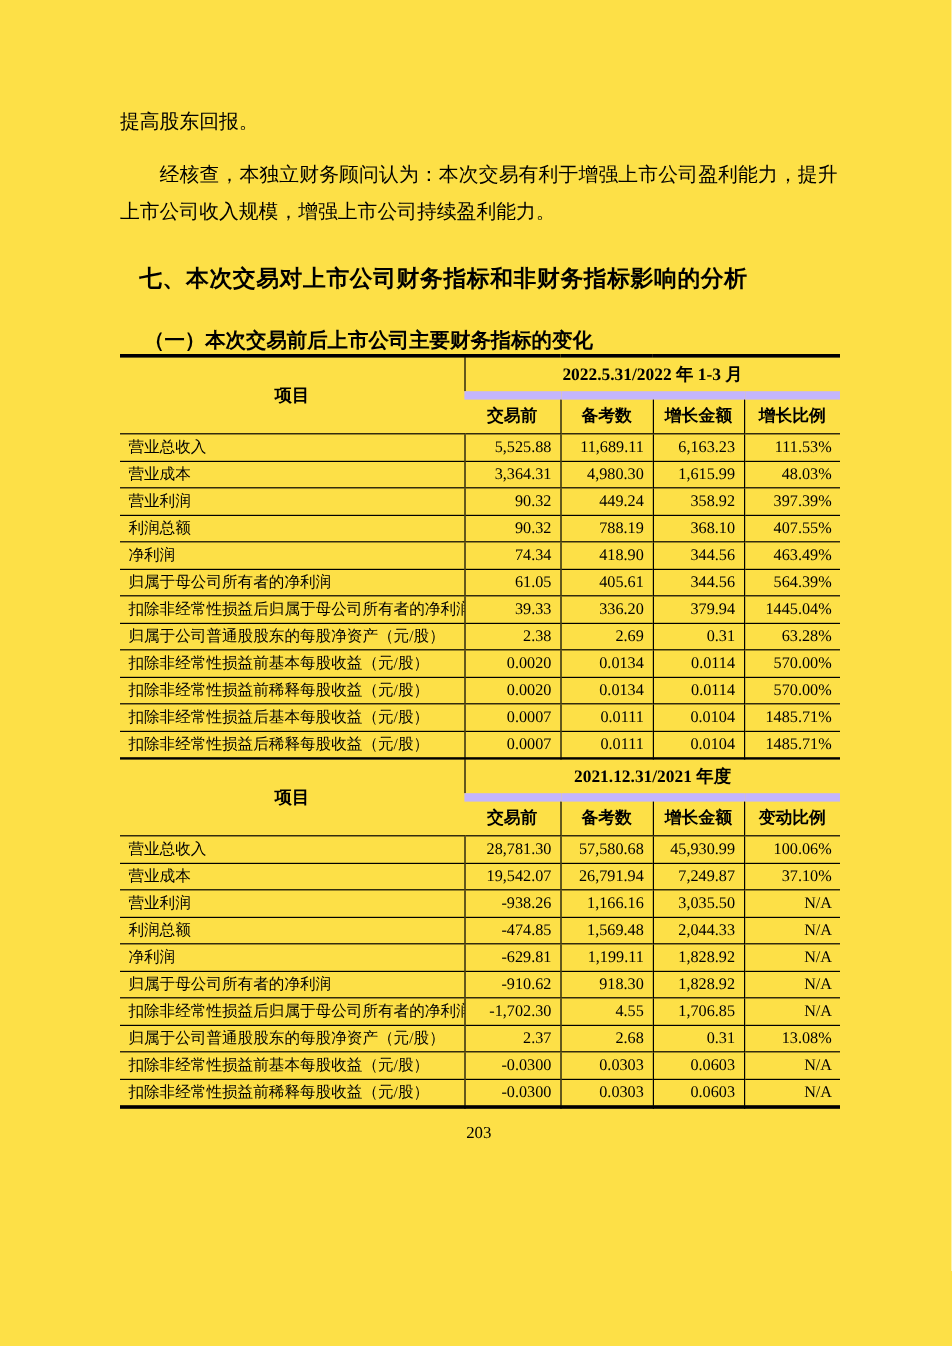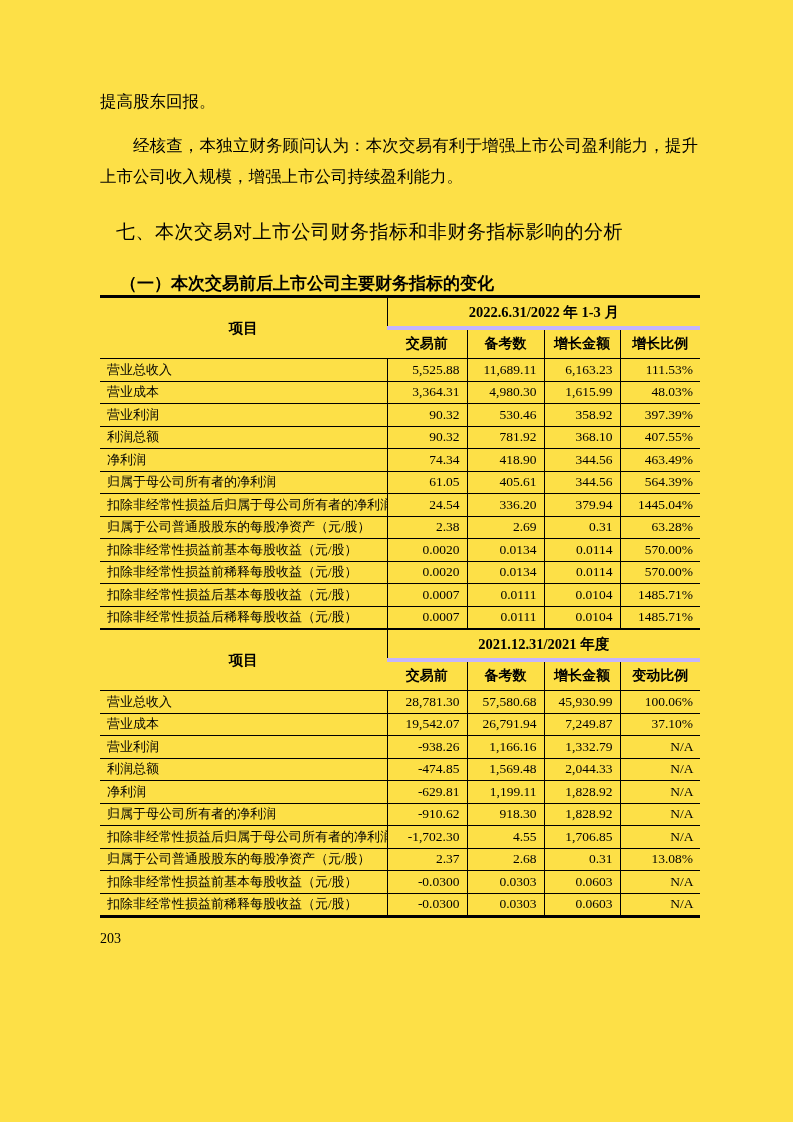--- a/index.html
+++ b/index.html
@@ -21,21 +21,21 @@
   .para {
     font-size: 16.5px;
     line-height: 31px;
     text-align: justify;
   }
   .para.first { line-height: 28px; }
   .indent { text-indent: 2em; }
   .p2 { margin-top: 14px; }
   .h1 {
     font-family: "Liberation Sans", "DejaVu Sans", sans-serif;
-    font-weight: normal;
+    font-weight: bold;
     font-size: 19px;
     margin: 27px 0 0 16px;
     letter-spacing: 0.5px;
   }
   .h2 {
     font-family: "Liberation Sans", "DejaVu Sans", sans-serif;
     font-weight: bold;
     font-size: 17px;
     margin: 27px 0 0 20px;
   }
@@ -57,21 +57,21 @@
   .fintable col.c-item { width: 287px; }
   .fintable col.c1 { width: 80px; }
   .fintable col.c2 { width: 77px; }
   .fintable col.c3 { width: 76px; }
   .fintable col.c4 { width: 80px; }
   .fintable th, .fintable td {
     border-left: 1px solid #000;
     vertical-align: middle;
   }
   .fintable th:first-child, .fintable td:first-child { border-left: none; }
-  .fintable thead tr.sub th { border-top: 4px solid #c4b5fd; }
+  .fintable thead tr.sub th { border-top: 7px solid #c4b5fd; }
   .fintable thead th {
     border-bottom: 1px solid #000;
   }
   .fintable th.item-h {
     font-family: "Liberation Sans", "DejaVu Sans", sans-serif;
     font-weight: bold;
     font-size: 14.5px;
     text-align: center;
   }
   .fintable th.period-h {
@@ -105,21 +105,21 @@
   }
   .fintable td.num {
     text-align: right;
     font-size: 13.5px;
     padding-right: 7px;
     white-space: nowrap;
   }
   .fintable td.num.na { text-align: center; padding-right: 5px; padding-left: 48px; }
   .page-number {
     margin-top: 13px;
-    text-align: left;
+    text-align: center;
     font-size: 14px;
   }
 </style>
 </head>
 <body>
 
 <div class="page">
   <div class="content">
 
     <p class="para first">提高股东回报。</p>
@@ -136,21 +136,21 @@
       <colgroup>
         <col class="c-item">
           <col class="c1">
           <col class="c2">
           <col class="c3">
           <col class="c4">
       </colgroup>
       <thead>
         <tr>
           <th class="item-h" rowspan="2">项目</th>
-          <th class="period-h" colspan="4">2022.6.31/2022 年 1-3 月</th>
+          <th class="period-h" colspan="4">2022.5.31/2022 年 1-3 月</th>
         </tr>
         <tr class="sub">
           <th class="col-h">交易前</th>
           <th class="col-h">备考数</th>
           <th class="col-h">增长金额</th>
           <th class="col-h">增长比例</th>
         </tr>
       </thead>
       <tbody>
           <tr>
@@ -163,48 +163,48 @@
           <tr>
             <td class="lbl">营业成本</td>
             <td class="num">3,364.31</td>
             <td class="num">4,980.30</td>
             <td class="num">1,615.99</td>
             <td class="num">48.03%</td>
           </tr>
           <tr>
             <td class="lbl">营业利润</td>
             <td class="num">90.32</td>
-            <td class="num">530.46</td>
+            <td class="num">449.24</td>
             <td class="num">358.92</td>
             <td class="num">397.39%</td>
           </tr>
           <tr>
             <td class="lbl">利润总额</td>
             <td class="num">90.32</td>
-            <td class="num">781.92</td>
+            <td class="num">788.19</td>
             <td class="num">368.10</td>
             <td class="num">407.55%</td>
           </tr>
           <tr>
             <td class="lbl">净利润</td>
             <td class="num">74.34</td>
             <td class="num">418.90</td>
             <td class="num">344.56</td>
             <td class="num">463.49%</td>
           </tr>
           <tr>
             <td class="lbl">归属于母公司所有者的净利润</td>
             <td class="num">61.05</td>
             <td class="num">405.61</td>
             <td class="num">344.56</td>
             <td class="num">564.39%</td>
           </tr>
           <tr>
             <td class="lbl">扣除非经常性损益后归属于母公司所有者的净利润</td>
-            <td class="num">24.54</td>
+            <td class="num">39.33</td>
             <td class="num">336.20</td>
             <td class="num">379.94</td>
             <td class="num">1445.04%</td>
           </tr>
           <tr>
             <td class="lbl">归属于公司普通股股东的每股净资产（元/股）</td>
             <td class="num">2.38</td>
             <td class="num">2.69</td>
             <td class="num">0.31</td>
             <td class="num">63.28%</td>
@@ -272,21 +272,21 @@
             <td class="lbl">营业成本</td>
             <td class="num">19,542.07</td>
             <td class="num">26,791.94</td>
             <td class="num">7,249.87</td>
             <td class="num">37.10%</td>
           </tr>
           <tr>
             <td class="lbl">营业利润</td>
             <td class="num">-938.26</td>
             <td class="num">1,166.16</td>
-            <td class="num">1,332.79</td>
+            <td class="num">3,035.50</td>
             <td class="num na">N/A</td>
           </tr>
           <tr>
             <td class="lbl">利润总额</td>
             <td class="num">-474.85</td>
             <td class="num">1,569.48</td>
             <td class="num">2,044.33</td>
             <td class="num na">N/A</td>
           </tr>
           <tr>

